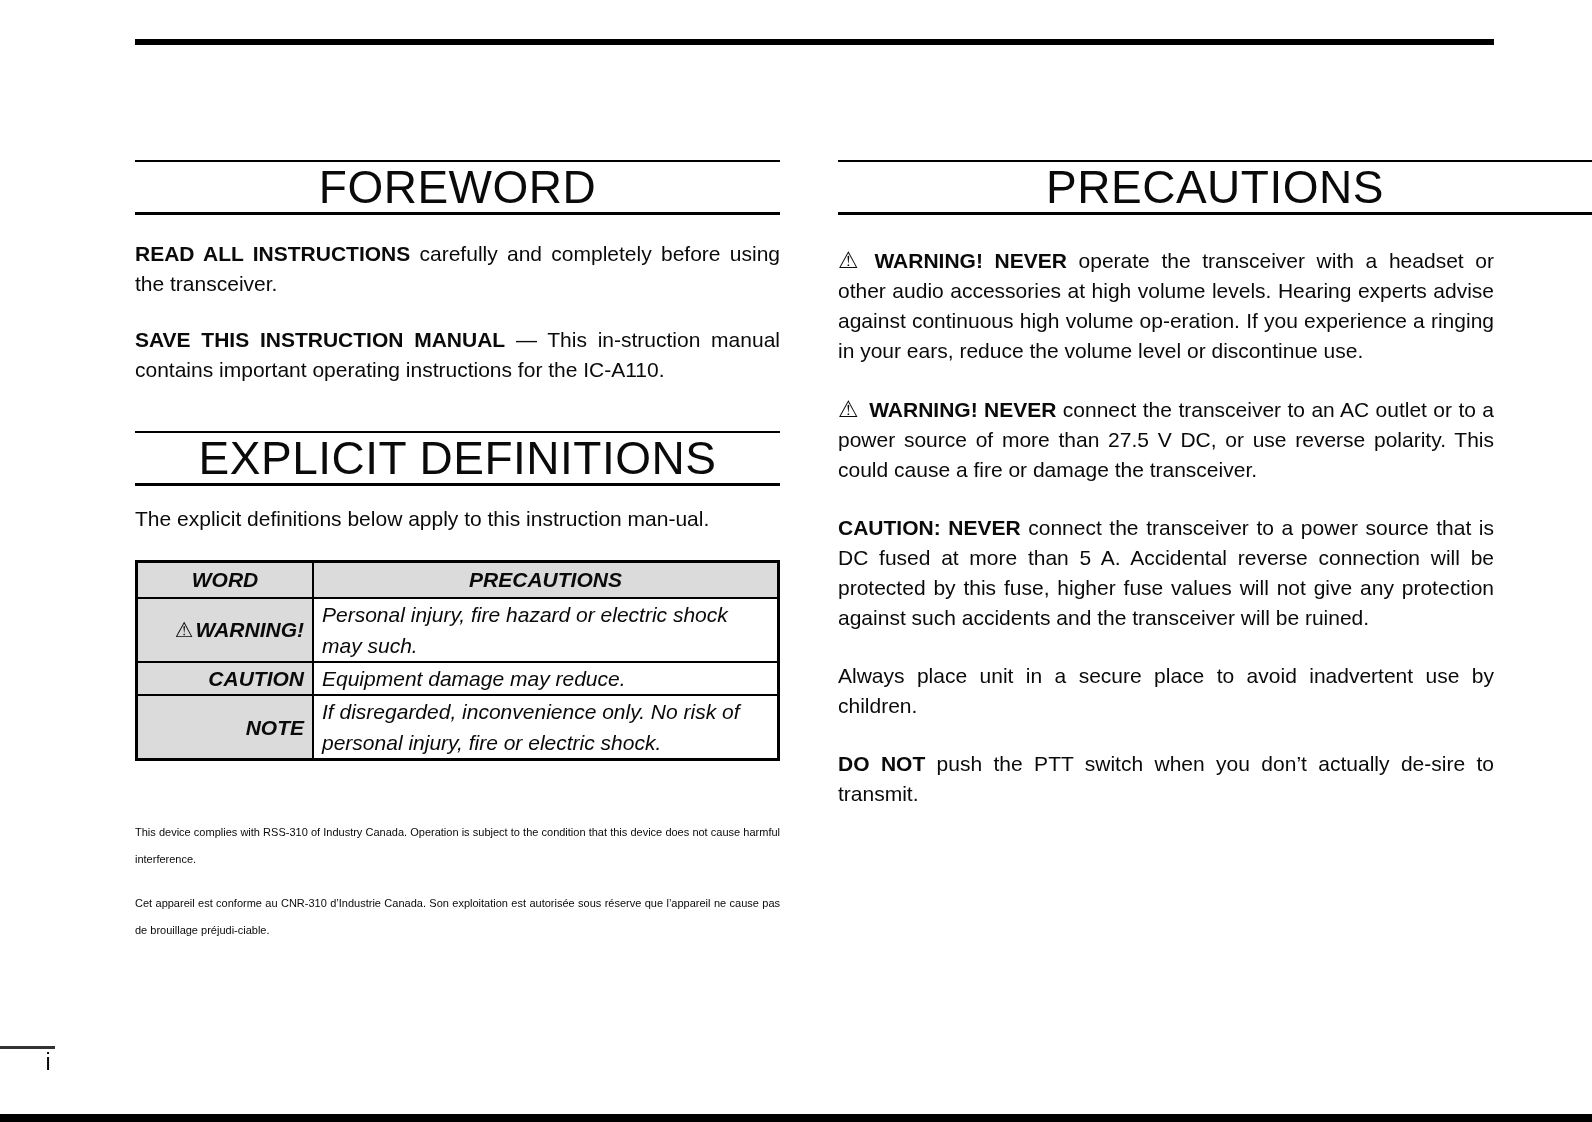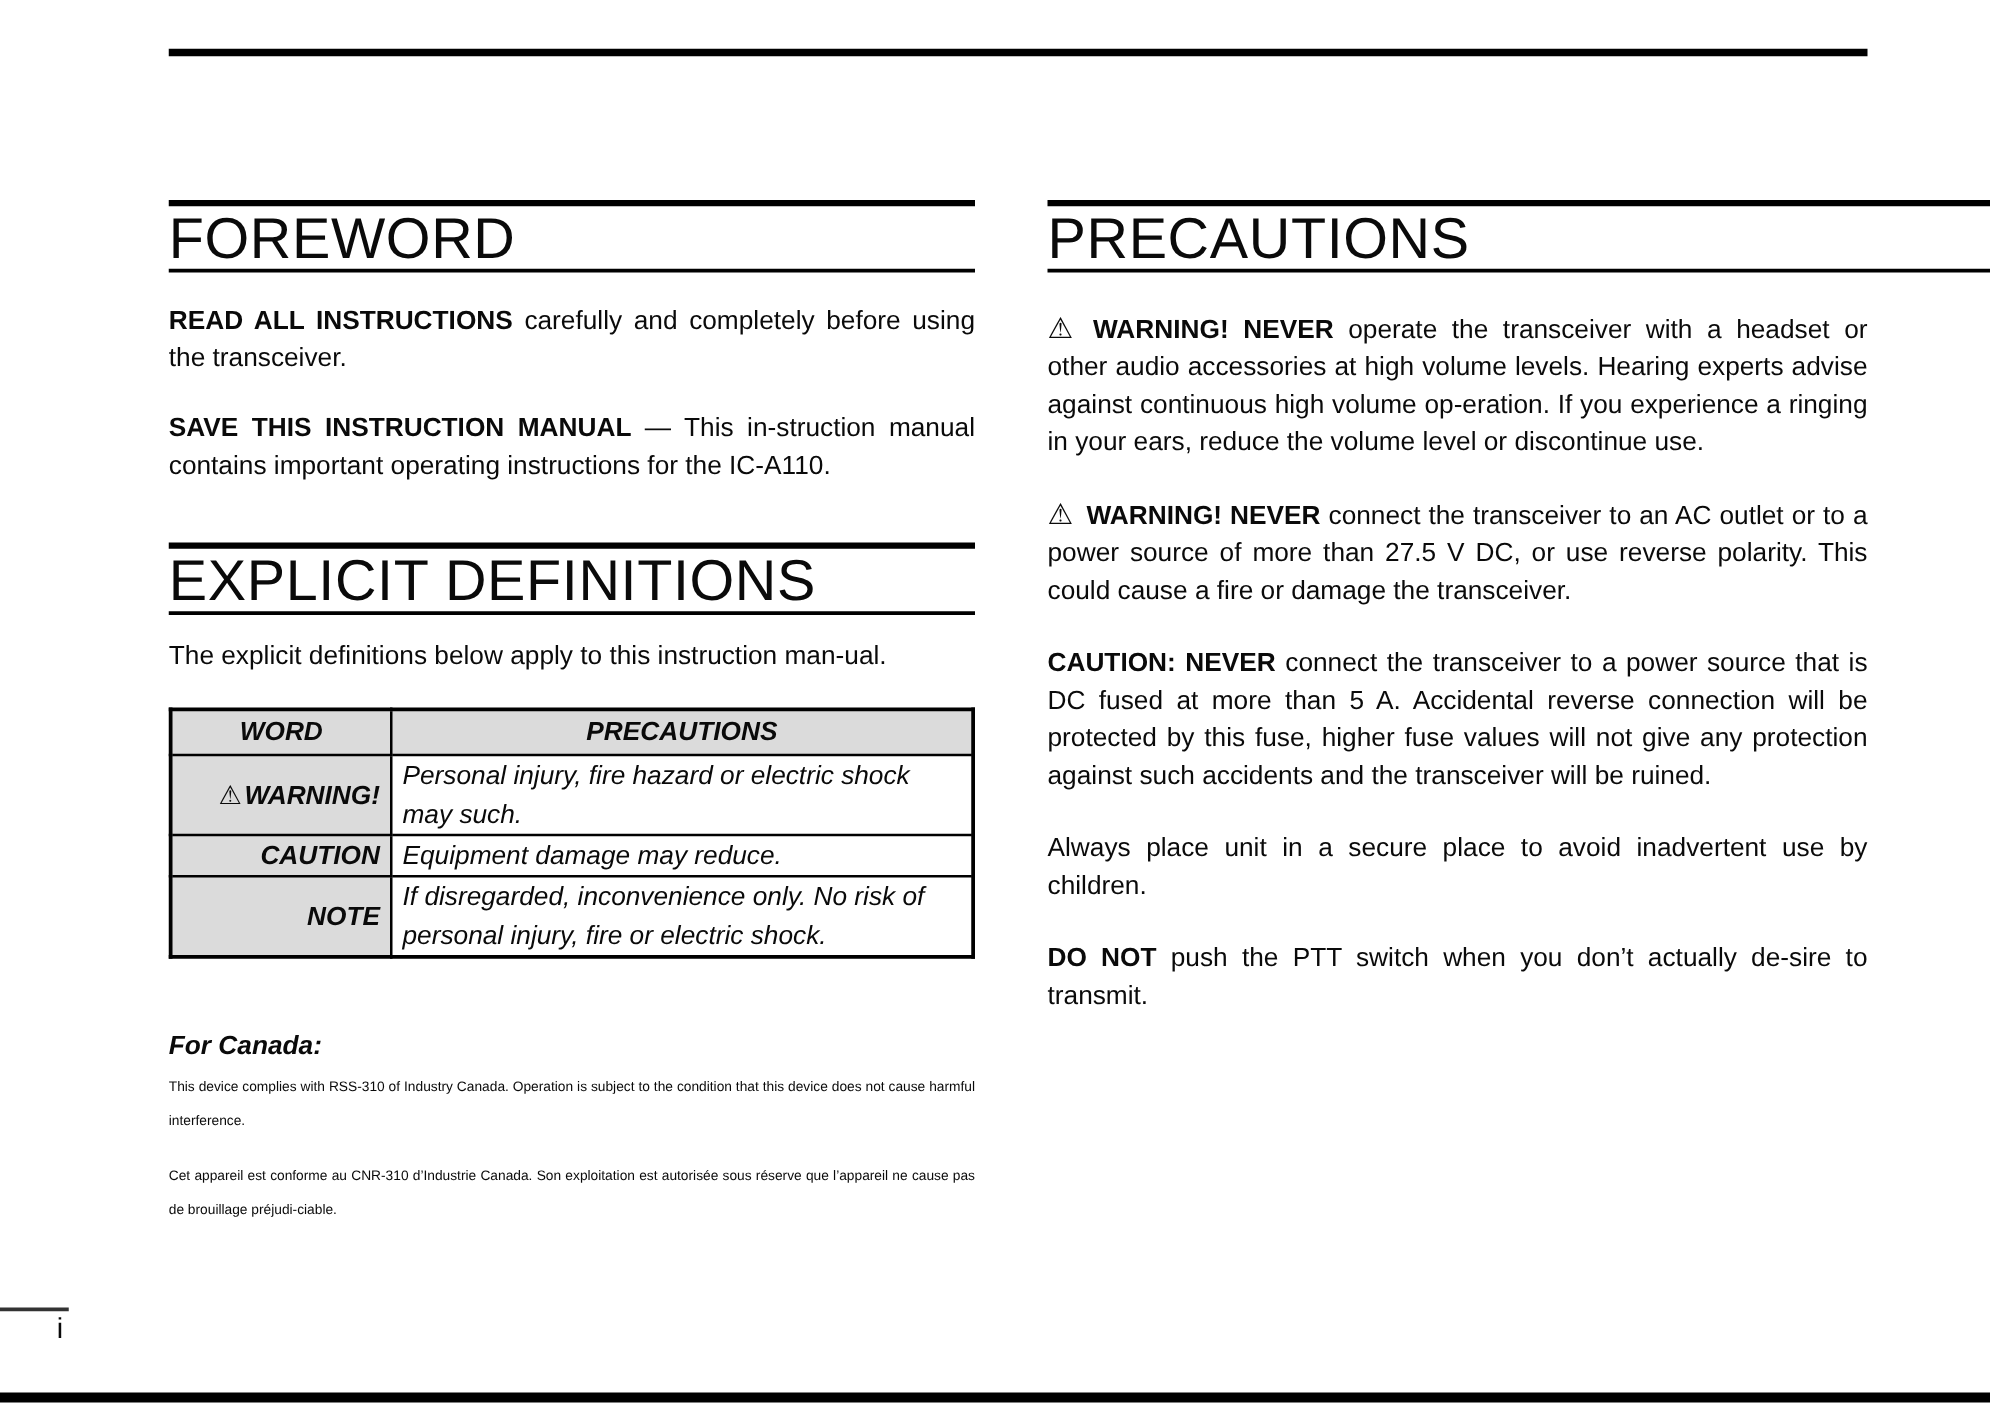--- a/index.html
+++ b/index.html
@@ -17,22 +17,22 @@
     background: #000;
   }
   .columns {
     position: absolute; left: 135px; top: 160px; width: 1359px;
     display: flex; gap: 58px;
   }
   .col-left  { width: 645px; }
   .col-right { width: 656px; }
 
   .h-block {
-    border-top: 5px solid #000000; border-bottom: 3px solid #000;
-    padding: 2px 0 2px 0; margin: 0 0 24px 0;
+    border-top: 2px solid #000000; border-bottom: 3px solid #000;
+    padding: 2px 0 2px 0; margin: 0 0 24px 0; text-align: center;
   }
   .col-right .h-block { margin-right: -98px; margin-bottom: 30px; }
   .h-block h1 {
     margin: 0; font-size: 46px; line-height: 46px; font-weight: 400;
     letter-spacing: 0.5px; white-space: nowrap;
   }
 
   p.body {
     margin: 0 0 26px 0; font-size: 21px; line-height: 30px;
     text-align: justify;
@@ -114,21 +114,20 @@
           <td class="def">Equipment damage may reduce.</td>
         </tr>
         <tr>
           <td class="word">NOTE</td>
           <td class="def">If disregarded, inconvenience only. No risk of personal injury, fire or electric shock.</td>
         </tr>
       </tbody>
     </table>
 
     <div class="canada">
-      <p class="canada-title">For Canada:</p>
       <p class="small">This device complies with RSS-310 of Industry Canada. Operation is subject to the condition that this device does not cause harmful interference.</p>
       <p class="small">Cet appareil est conforme au CNR-310 d’Industrie Canada. Son exploitation est autorisée sous réserve que l’appareil ne cause pas de brouillage préjudi-ciable.</p>
     </div>
 
   </div>
 
   <div class="col-right">
 
     <div class="h-block">
       <h1>PRECAUTIONS</h1>

